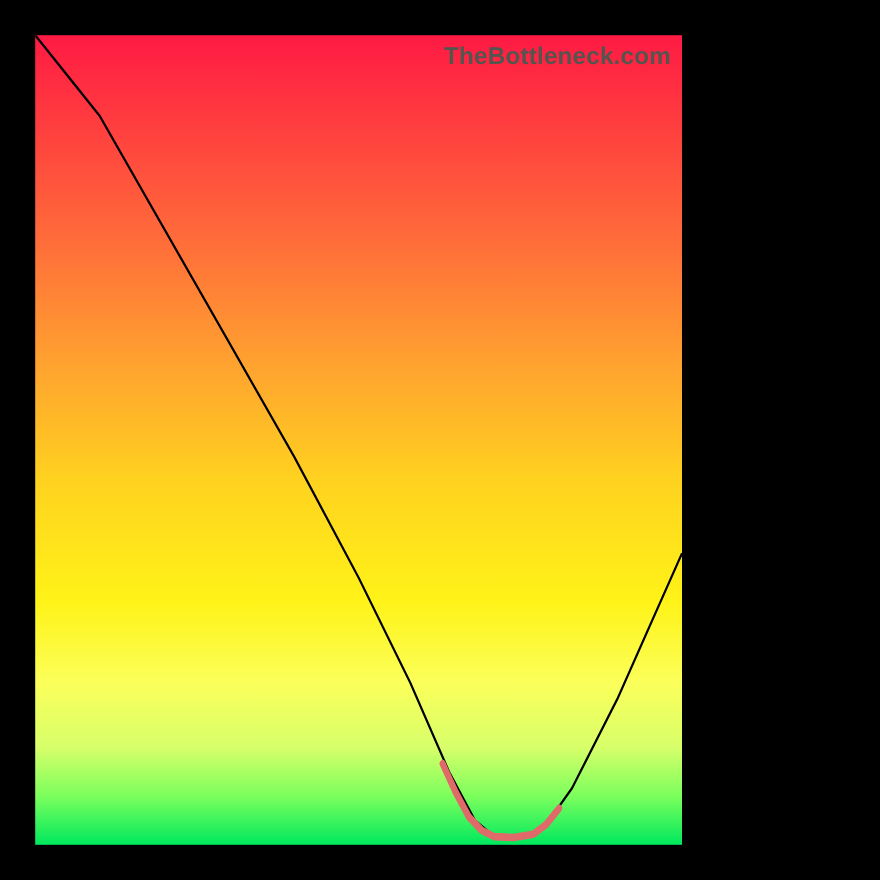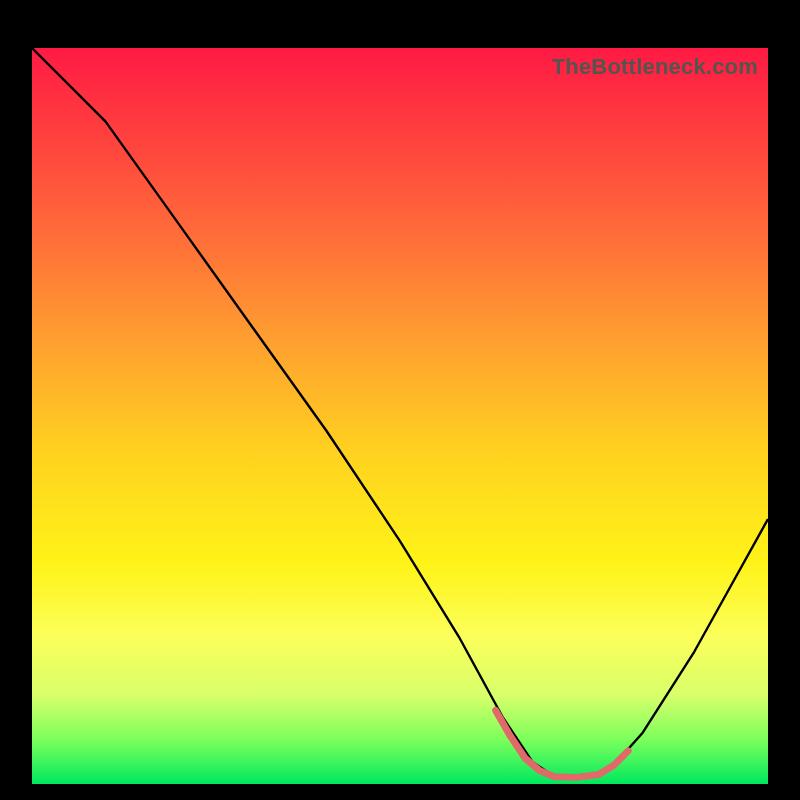--- a/index.html
+++ b/index.html
@@ -6,22 +6,22 @@
   html, body { width: 800px; height: 800px; overflow: hidden; background: #000; }
   .canvas {
     position: relative;
     width: 800px;
     height: 800px;
     background: #000;
   }
   .plot-area {
     position: absolute;
     left: 32px;
-    top: 48px;
-    width: 736px;
+    top: 32px;
+    width: 588px;
     height: 736px;
     background: linear-gradient(to bottom,
       #ff1a44 0%,
       #ff3a3f 10%,
       #ff6b3a 25%,
       #ffa030 40%,
       #ffd21f 55%,
       #fff318 70%,
       #fbff5a 80%,
       #d7ff6a 88%,

